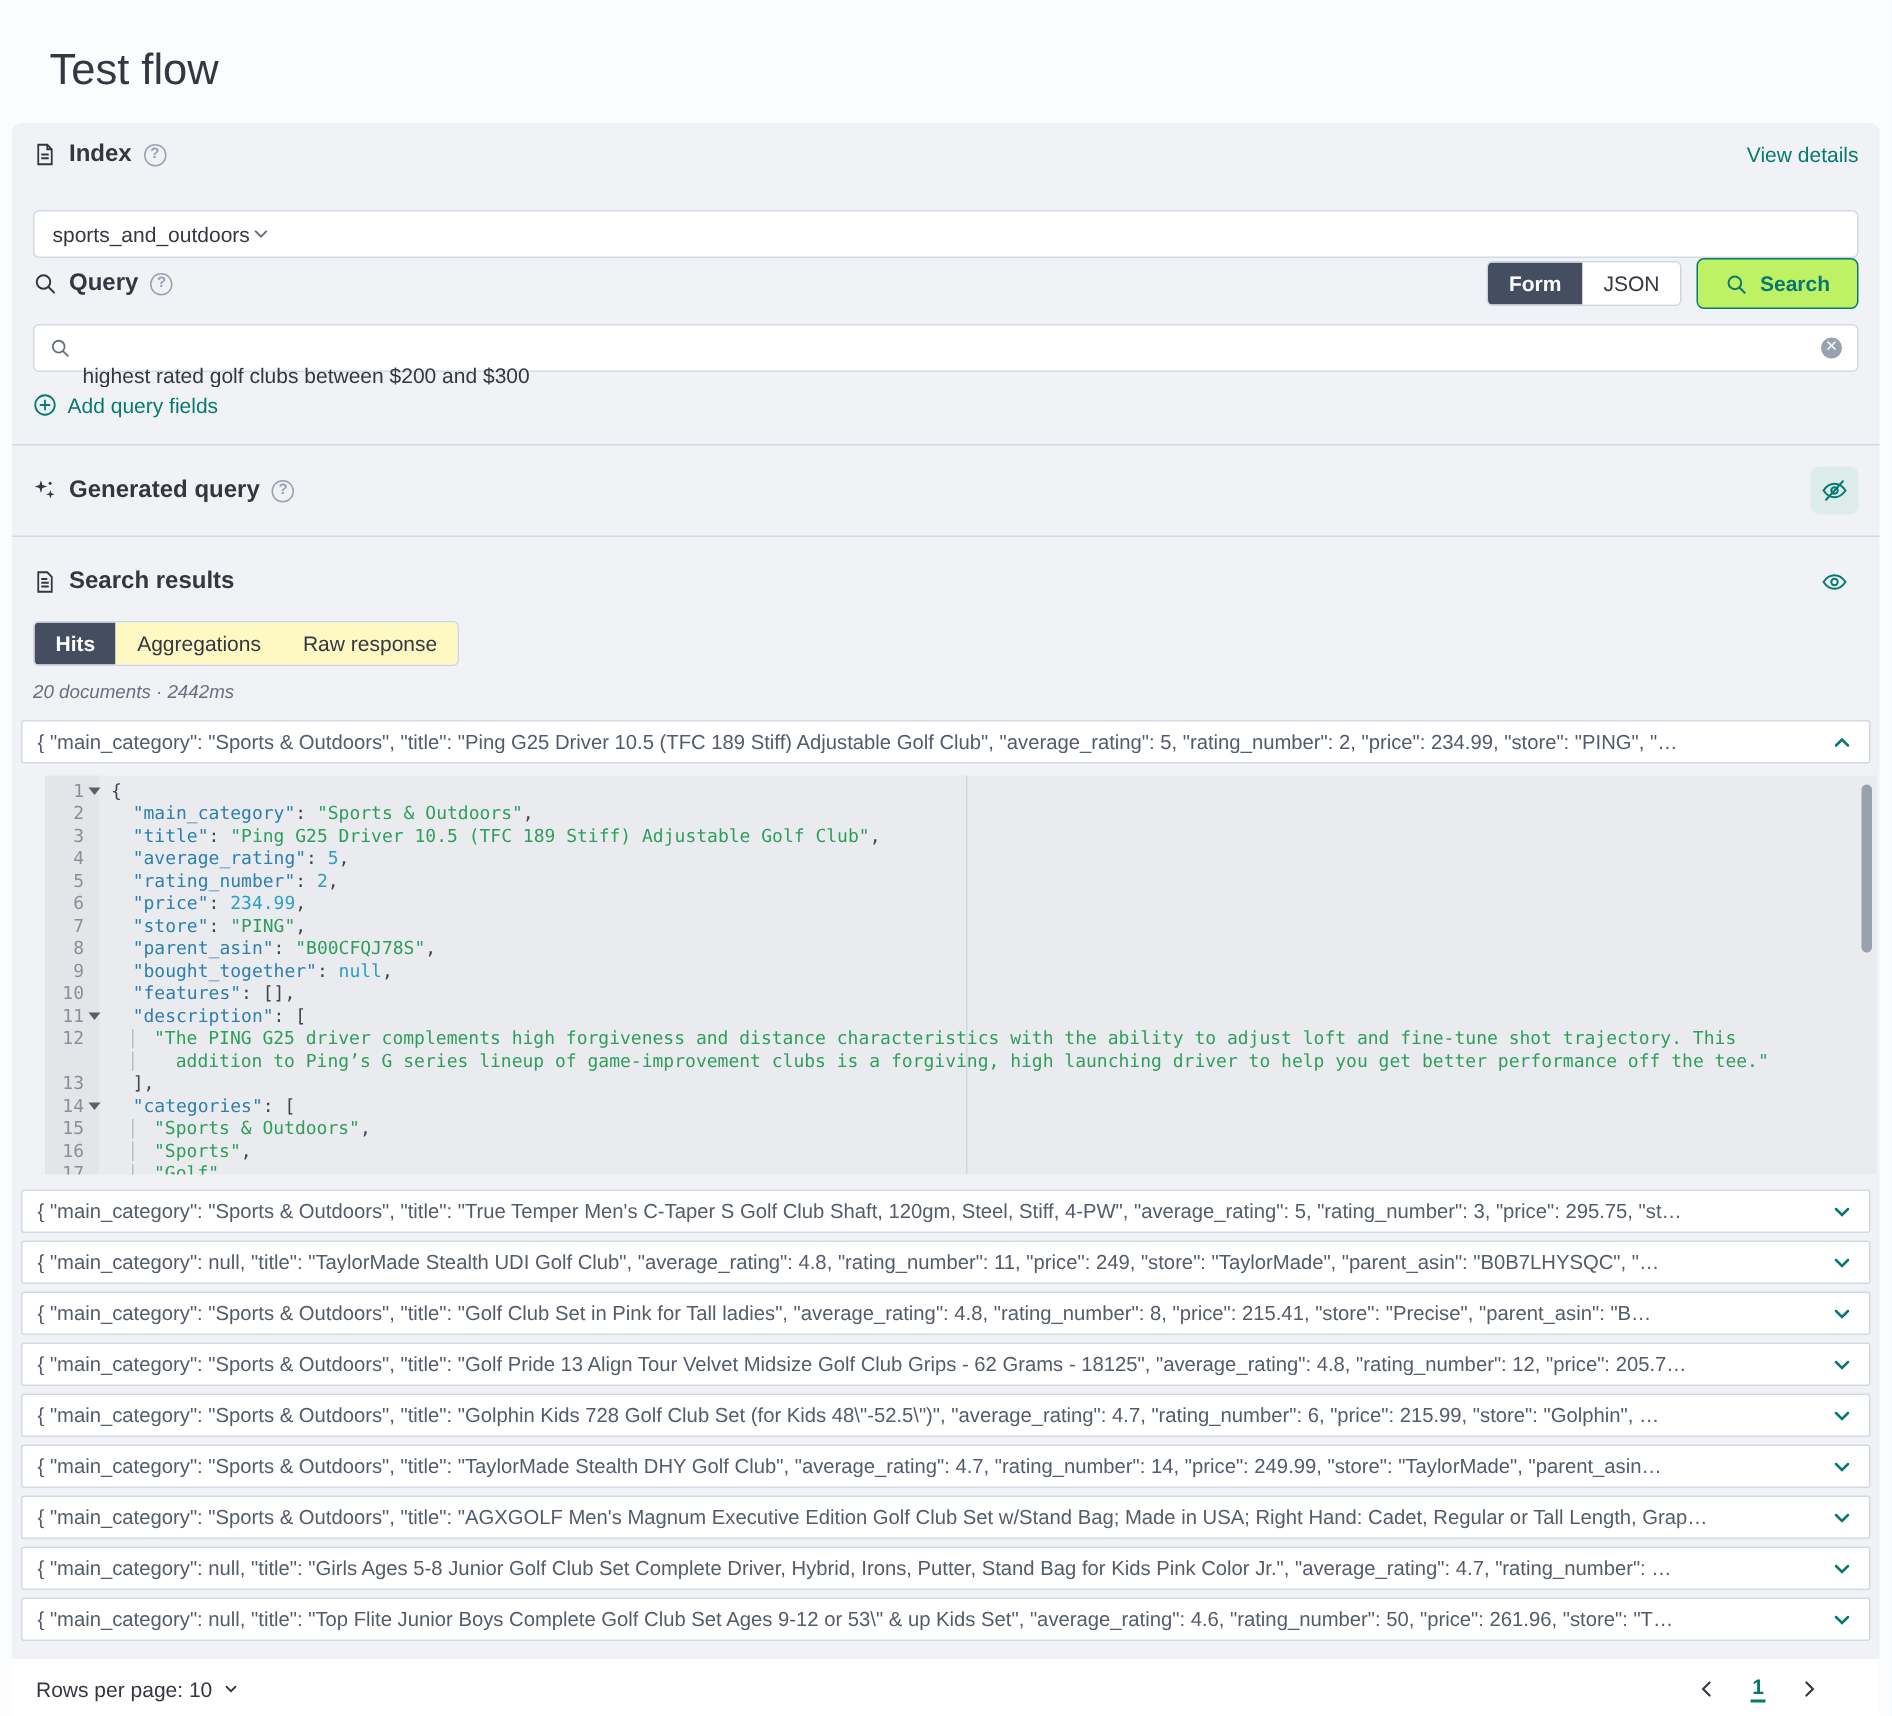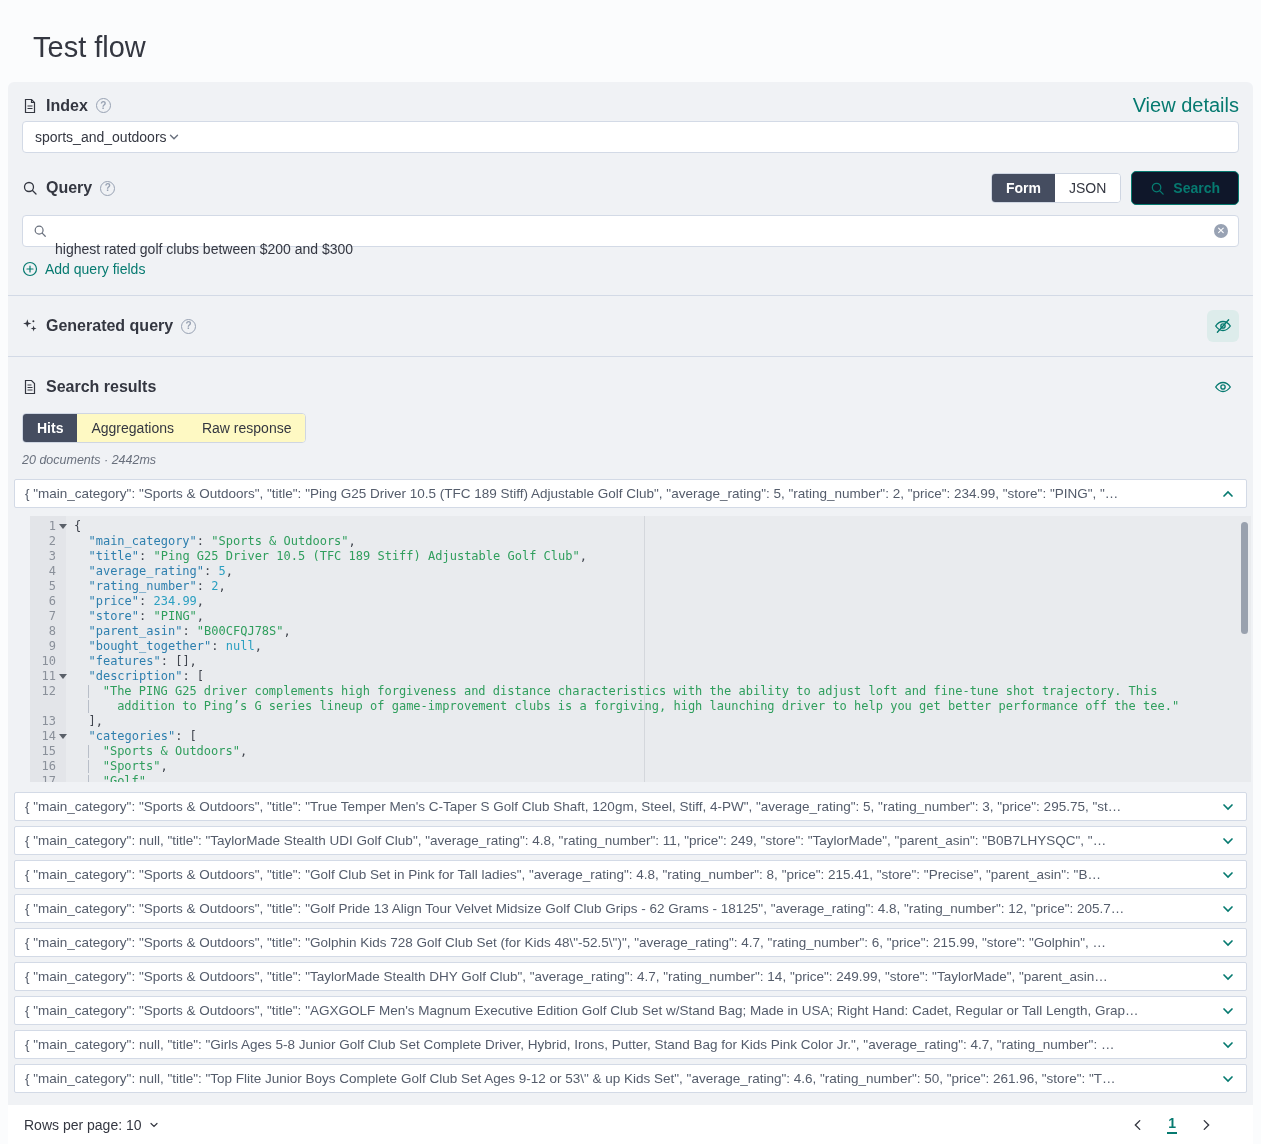--- a/index.html
+++ b/index.html
@@ -13,32 +13,32 @@
     width:1261px;min-height:1144px;background:#fbfcfd;color:var(--text);
     font-family:"Liberation Sans","DejaVu Sans",sans-serif;font-size:14px;
   }
   h1.page-title{margin:17px;padding:12px 0 0 16px;font-size:29px;line-height:36px;font-weight:400;color:#343741;}
   .panel{margin:12px 8px 6px 8px;background:#f0f2f5;border-radius:6px;padding:12px 14px;}
   .row{display:flex;align-items:center;justify-content:space-between;}
   .sec-left{display:flex;align-items:center;gap:8px;}
   .sec-title{font-weight:700;font-size:16px;color:var(--text);}
   .help{width:15px;height:15px;border:1px solid #98a2b3;border-radius:50%;color:#98a2b3;
     font-size:10px;font-weight:700;display:inline-flex;align-items:center;justify-content:center;line-height:1;}
-  a.link{color:var(--accent);text-decoration:none;font-size:20px;cursor:pointer;}
+  a.link{color:var(--accent);text-decoration:none;font-size:14px;cursor:pointer;}
   svg{display:block;}
   .icn{flex:0 0 auto;}
 
-  .select{margin-top:4px;height:32px;background:#fff;border:1px solid var(--border);border-radius:4px;
+  .select{margin-top:28px;height:32px;background:#fff;border:1px solid var(--border);border-radius:4px;
     display:flex;align-items:center;padding:0 12px;font-size:14px;cursor:pointer;}
-  .query-head{margin-top:18px;}
+  .query-head{}
   .head-controls{display:flex;align-items:center;gap:10px;}
   .btn-group{display:inline-flex;height:30px;border:1px solid #cfd6e2;border-radius:4px;overflow:hidden;background:#fff;}
   .seg{border:none;background:#fff;color:var(--text);font-size:14px;padding:0 14px;cursor:pointer;font-family:inherit;}
   .seg.active{background:var(--dark-button);color:#fff;font-weight:700;}
-  .search-btn{display:inline-flex;align-items:center;gap:8px;height:34px;padding:0 18px;background:#0f172a;
+  .search-btn{display:inline-flex;align-items:center;gap:8px;height:34px;padding:0 18px;background:#bef264;
     border:1px solid var(--accent);border-radius:5px;color:var(--accent);font-size:14px;font-weight:700;
     cursor:pointer;font-family:inherit;}
   .input{margin-top:10px;height:32px;background:#fff;border:1px solid var(--border);border-radius:4px;
     display:flex;align-items:center;gap:8px;padding:0 10px;}
   .input-text{flex:1;font-size:14px;color:var(--text);white-space:nowrap;overflow:hidden;margin-top:35px;}
   .clear{width:14px;height:14px;border-radius:50%;background:#98a2b3;color:#fff;font-size:10px;font-weight:700;
     display:inline-flex;align-items:center;justify-content:center;line-height:1;cursor:pointer;}
   .add-fields{display:inline-flex;align-items:center;gap:7px;margin:14px 0 4px 0;color:var(--accent);font-size:14px;cursor:pointer;text-decoration:none;}
   hr.div{border:none;border-top:1px solid var(--border);margin:14px -14px;}
   .eye-btn{width:32px;height:32px;border:none;border-radius:6px;background:transparent;display:inline-flex;

